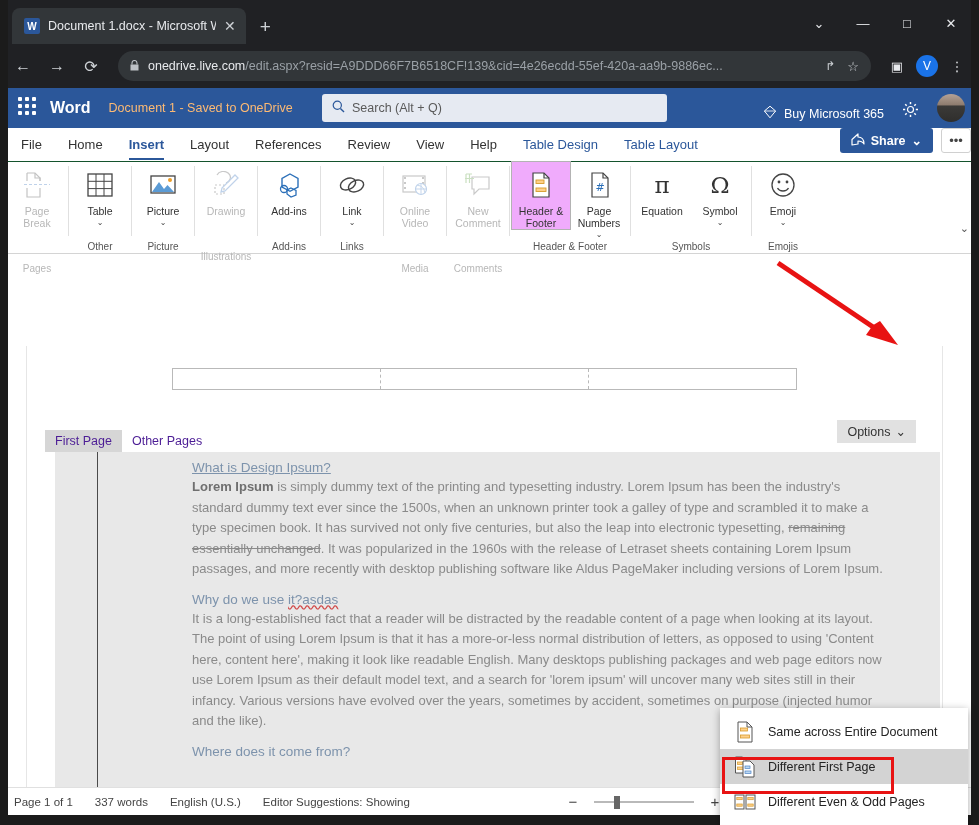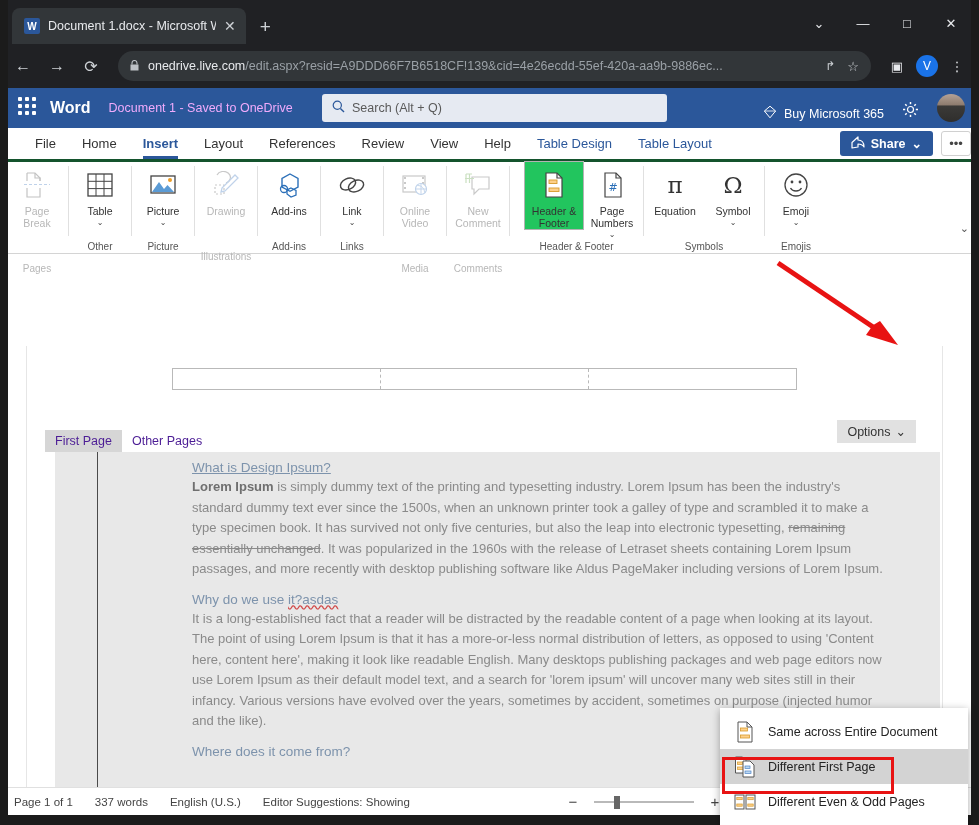--- a/index.html
+++ b/index.html
@@ -42,35 +42,35 @@
          font-size:12px; display:flex; align-items:center; justify-content:center; }
 
   
   .word { position:absolute; left:0; top:88px; width:979px; height:737px; background:#fff; }
   .word-header { height:40px; background:#2b579a; display:flex; align-items:center;
          padding:0 10px; position:relative; }
   .waffle { width:22px; height:22px; display:grid; grid-template-columns:repeat(3,4px);
          grid-template-rows:repeat(3,4px); gap:3px; margin:0 10px 0 8px; cursor:pointer; }
   .waffle i { background:#fff; border-radius:1px; display:block; }
   .word-brand { color:#fff; font-size:16px; font-weight:bold; margin-right:18px; }
-  .doc-title { color:#f0abfc; font-size:12.5px; white-space:nowrap; }
+  .doc-title { color:#fdba74; font-size:12.5px; white-space:nowrap; }
   .searchbox { position:absolute; left:322px; top:6px; width:345px; height:28px;
          background:#e6eaf2; border-radius:3px; display:flex; align-items:center;
          padding:0 10px; gap:7px; }
   .searchbox .mag { font-size:12px; color:#2b579a; }
   .searchbox span.ph { font-size:12.5px; color:#5a5a5a; }
   .hdr-right { margin-left:auto; display:flex; align-items:flex-end; gap:18px; padding-right:4px; }
   .buy365 { color:#fff; font-size:12.5px; display:flex; align-items:center; gap:7px; cursor:pointer; }
   .gear { color:#fff; font-size:16px; cursor:pointer; }
   .user-av { width:28px; height:28px; border-radius:50%; overflow:hidden;
          background:linear-gradient(#b5a296 0%, #8d7b6e 40%, #3b3a38 42%, #2f2e2c 100%); }
 
   
-  .ribbon-tabs { height:34px; background:#fff; display:flex; align-items:center;
-         padding-left:22px; border-bottom:3px solid #14532d; position:relative; }
+  .ribbon-tabs { height:34px; background:#fff; display:flex; align-items:flex-start;
+         padding-left:8px; border-bottom:1px solid #14532d; position:relative; }
   .rt { font-size:13px; color:#333; padding:0 13px; height:34px; line-height:34px;
          cursor:pointer; position:relative; white-space:nowrap; }
   .rt.active { color:#2b579a; font-weight:600; }
   .rt.active:after { content:""; position:absolute; left:13px; right:13px; bottom:2px;
          height:2.5px; background:#2b579a; }
   .rt.contextual { color:#2b579a; }
   .share-btn { margin-left:auto; background:#2b579a; color:#fff; font-size:12.5px;
          font-weight:bold; height:25px; border-radius:3px; display:flex; align-items:center;
          gap:6px; padding:0 11px; cursor:pointer; }
   .more-btn { width:30px; height:25px; border:1px solid #d0d0d0; border-radius:3px;
@@ -84,21 +84,21 @@
          padding:0 2px; height:92px; }
   .rgroup .items { display:flex; align-items:flex-start; flex:1; }
   .rbtn { width:58px; display:flex; flex-direction:column; align-items:center;
          padding-top:6px; cursor:pointer; }
   .rbtn .glyph { height:34px; display:flex; align-items:center; justify-content:center; }
   .rbtn .lbl { font-size:10.5px; color:#333; text-align:center; line-height:12px;
          margin-top:3px; }
   .rbtn .caret { font-size:8px; color:#444; margin-top:1px; }
   .rbtn.disabled .lbl, .rbtn.disabled .caret { color:#b7b7b7; }
   .rbtn.disabled .glyph { opacity:.35; }
-  .rbtn.selected { background:#22c55e; outline:1px solid #b3b3b3;margin-left:13px; }
+  .rbtn.selected { background:#f0abfc; outline:1px solid #b3b3b3; }
   .glabel { font-size:10px; color:#555; text-align:center; height:14px; line-height:14px; }
   .rgroup.dim .glabel { color:#b7b7b7;margin-top:33px; }
   .sep { width:1px; background:#e0e0e0; height:70px; margin-top:4px; align-self:flex-start; }
   .ribbon-collapse { position:absolute; right:10px; bottom:18px; color:#555; font-size:11px;
          cursor:pointer; }
 
   
   .canvas { position:absolute; left:0; top:258px; width:979px; height:509px;
          background:#fff; overflow:hidden; }
   .page { position:absolute; left:27px; top:0px; width:915px; height:488px; background:#fff;

